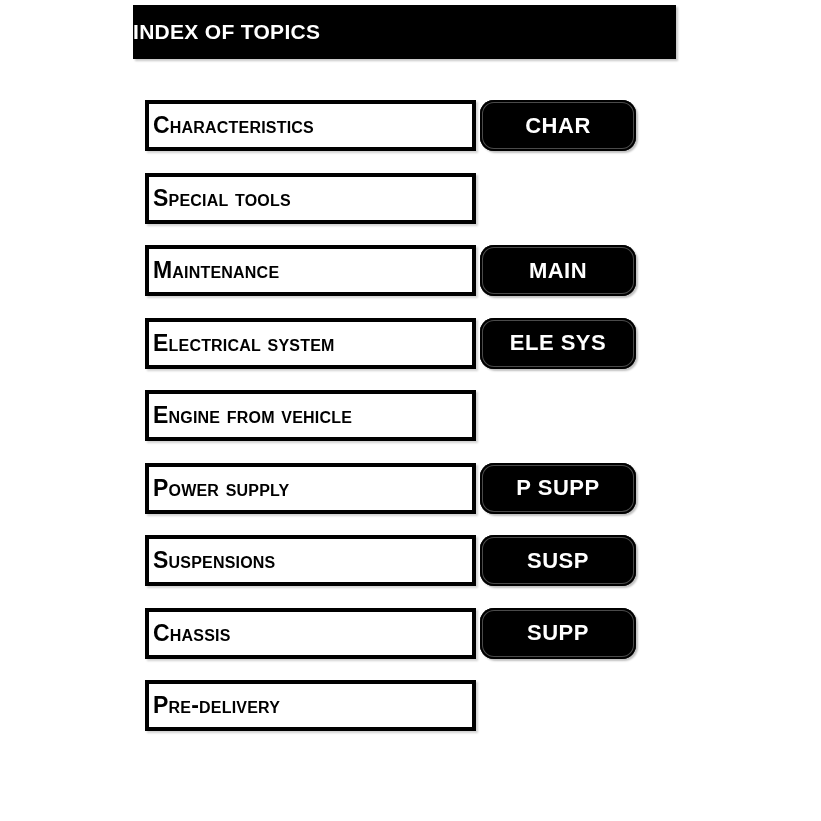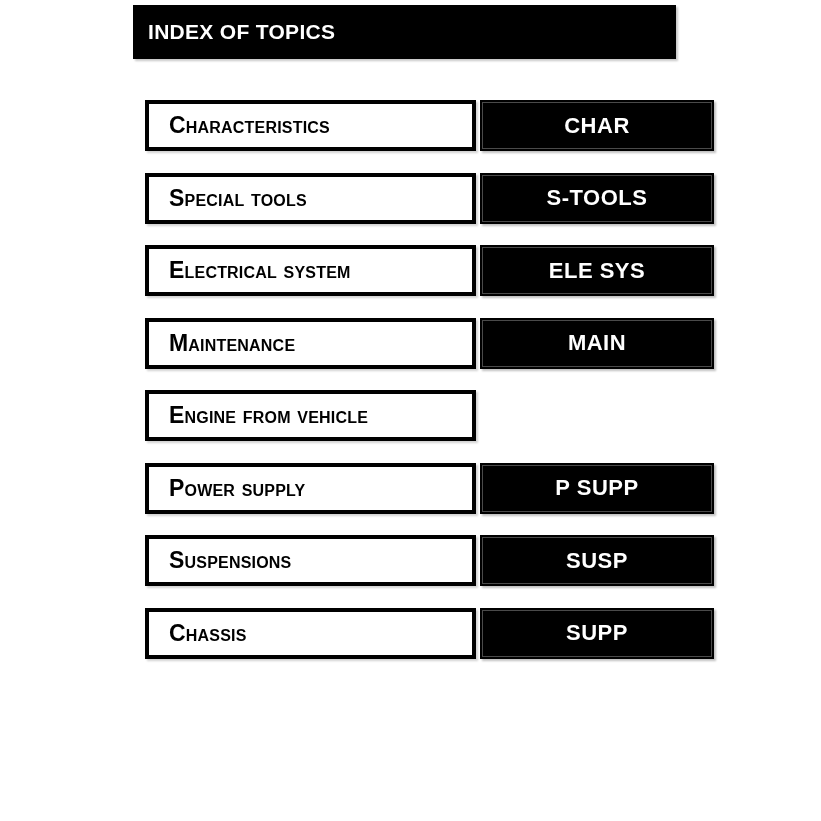--- a/index.html
+++ b/index.html
@@ -15,21 +15,20 @@
     position: absolute;
     left: 133px;
     top: 5px;
     width: 543px;
     height: 54px;
     background: #000000;
     color: #ffffff;
     display: flex;
     align-items: center;
     box-sizing: border-box;
-    padding-left: 15px;
     font-size: 21px;
     font-weight: 700;
     letter-spacing: 0.3px;
     box-shadow: 2px 2px 2px rgba(0,0,0,0.22);
   }
   .rows {
     position: absolute;
     left: 145px;
     top: 100px;
   }
@@ -50,35 +49,35 @@
     box-shadow: 2px 2px 2px rgba(0,0,0,0.18);
   }
   .label-text {
     font-size: 23px;
     font-weight: 700;
     font-variant: small-caps;
     color: #000000;
     letter-spacing: 0.2px;
     white-space: nowrap;
     line-height: 1;
-    margin-left: 16px;
   }
   .code-box {
-    width: 234px;
+    width: 156px;
     margin-left: 4px;
     box-sizing: border-box;
     background: #000000;
     color: #ffffff;
     display: flex;
     align-items: center;
     justify-content: center;
     font-size: 22px;
     font-weight: 700;
     letter-spacing: 0.5px;
     box-shadow: inset 0 0 0 2px #000000, inset 0 0 0 3px #4a4a4a, 2px 2px 2px rgba(0,0,0,0.25);
+    border-radius: 14px;
   }
 </style>
 </head>
 <body>
 
 <div class="page">
 
   <div class="header-bar">
     <span>INDEX OF TOPICS</span>
   </div>
@@ -91,40 +90,37 @@
       </div>
       <div class="code-box">
         <span class="code-text">CHAR</span>
       </div>
     </div>
 
     <div class="row">
       <div class="label-box">
         <span class="label-text">Special tools</span>
       </div>
+    </div>
+
+    <div class="row">
+      <div class="label-box">
+        <span class="label-text">Maintenance</span>
+      </div>
       <div class="code-box">
-        <span class="code-text">S-TOOLS</span>
+        <span class="code-text">MAIN</span>
       </div>
     </div>
 
     <div class="row">
       <div class="label-box">
         <span class="label-text">Electrical system</span>
       </div>
       <div class="code-box">
         <span class="code-text">ELE SYS</span>
-      </div>
-    </div>
-
-    <div class="row">
-      <div class="label-box">
-        <span class="label-text">Maintenance</span>
-      </div>
-      <div class="code-box">
-        <span class="code-text">MAIN</span>
       </div>
     </div>
 
     <div class="row">
       <div class="label-box">
         <span class="label-text">Engine from vehicle</span>
       </div>
     </div>
 
     <div class="row">
@@ -149,16 +145,19 @@
       <div class="label-box">
         <span class="label-text">Chassis</span>
       </div>
       <div class="code-box">
         <span class="code-text">SUPP</span>
       </div>
     </div>
 
 
     <div class="row">
+      <div class="label-box">
+        <span class="label-text">Pre-delivery</span>
+      </div>
     </div>
 
   </div>
 </div>
 
 </body></html>

